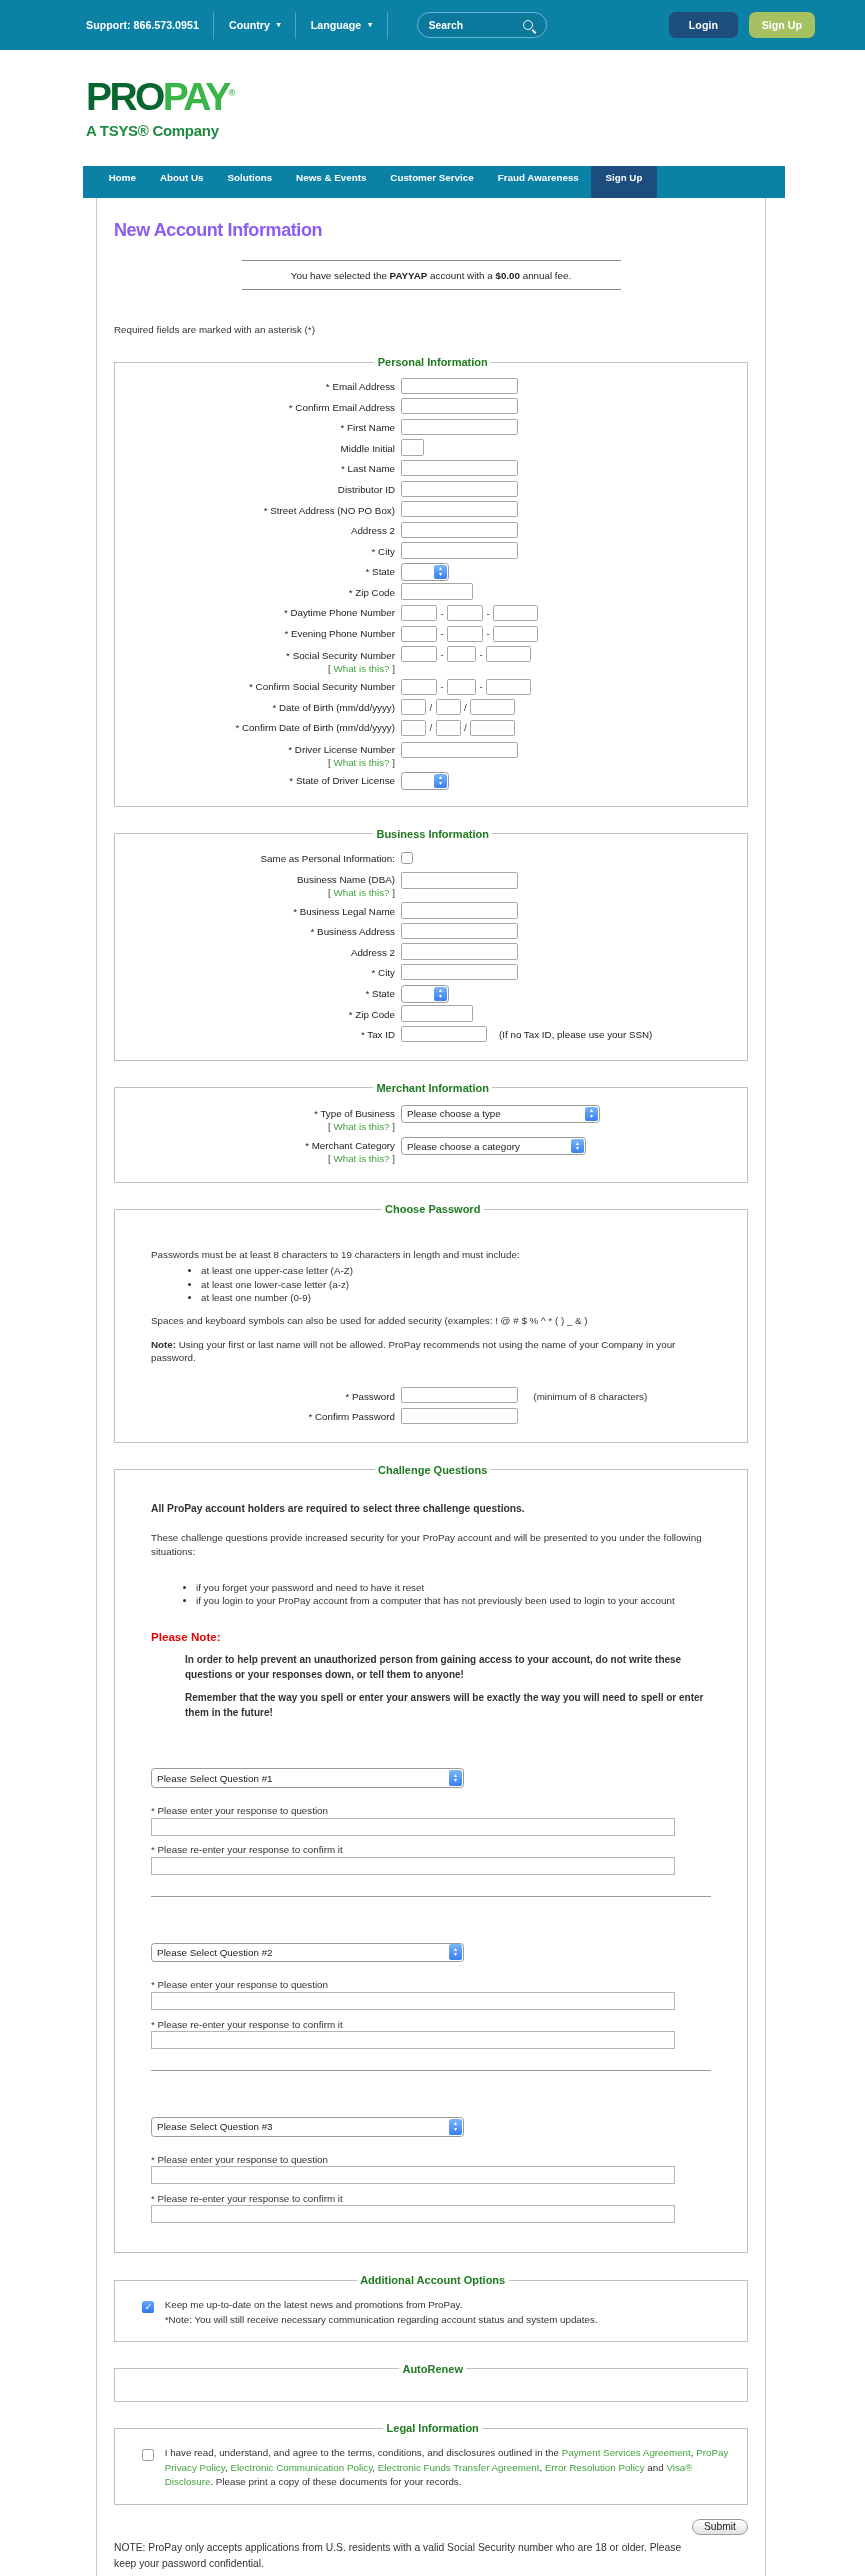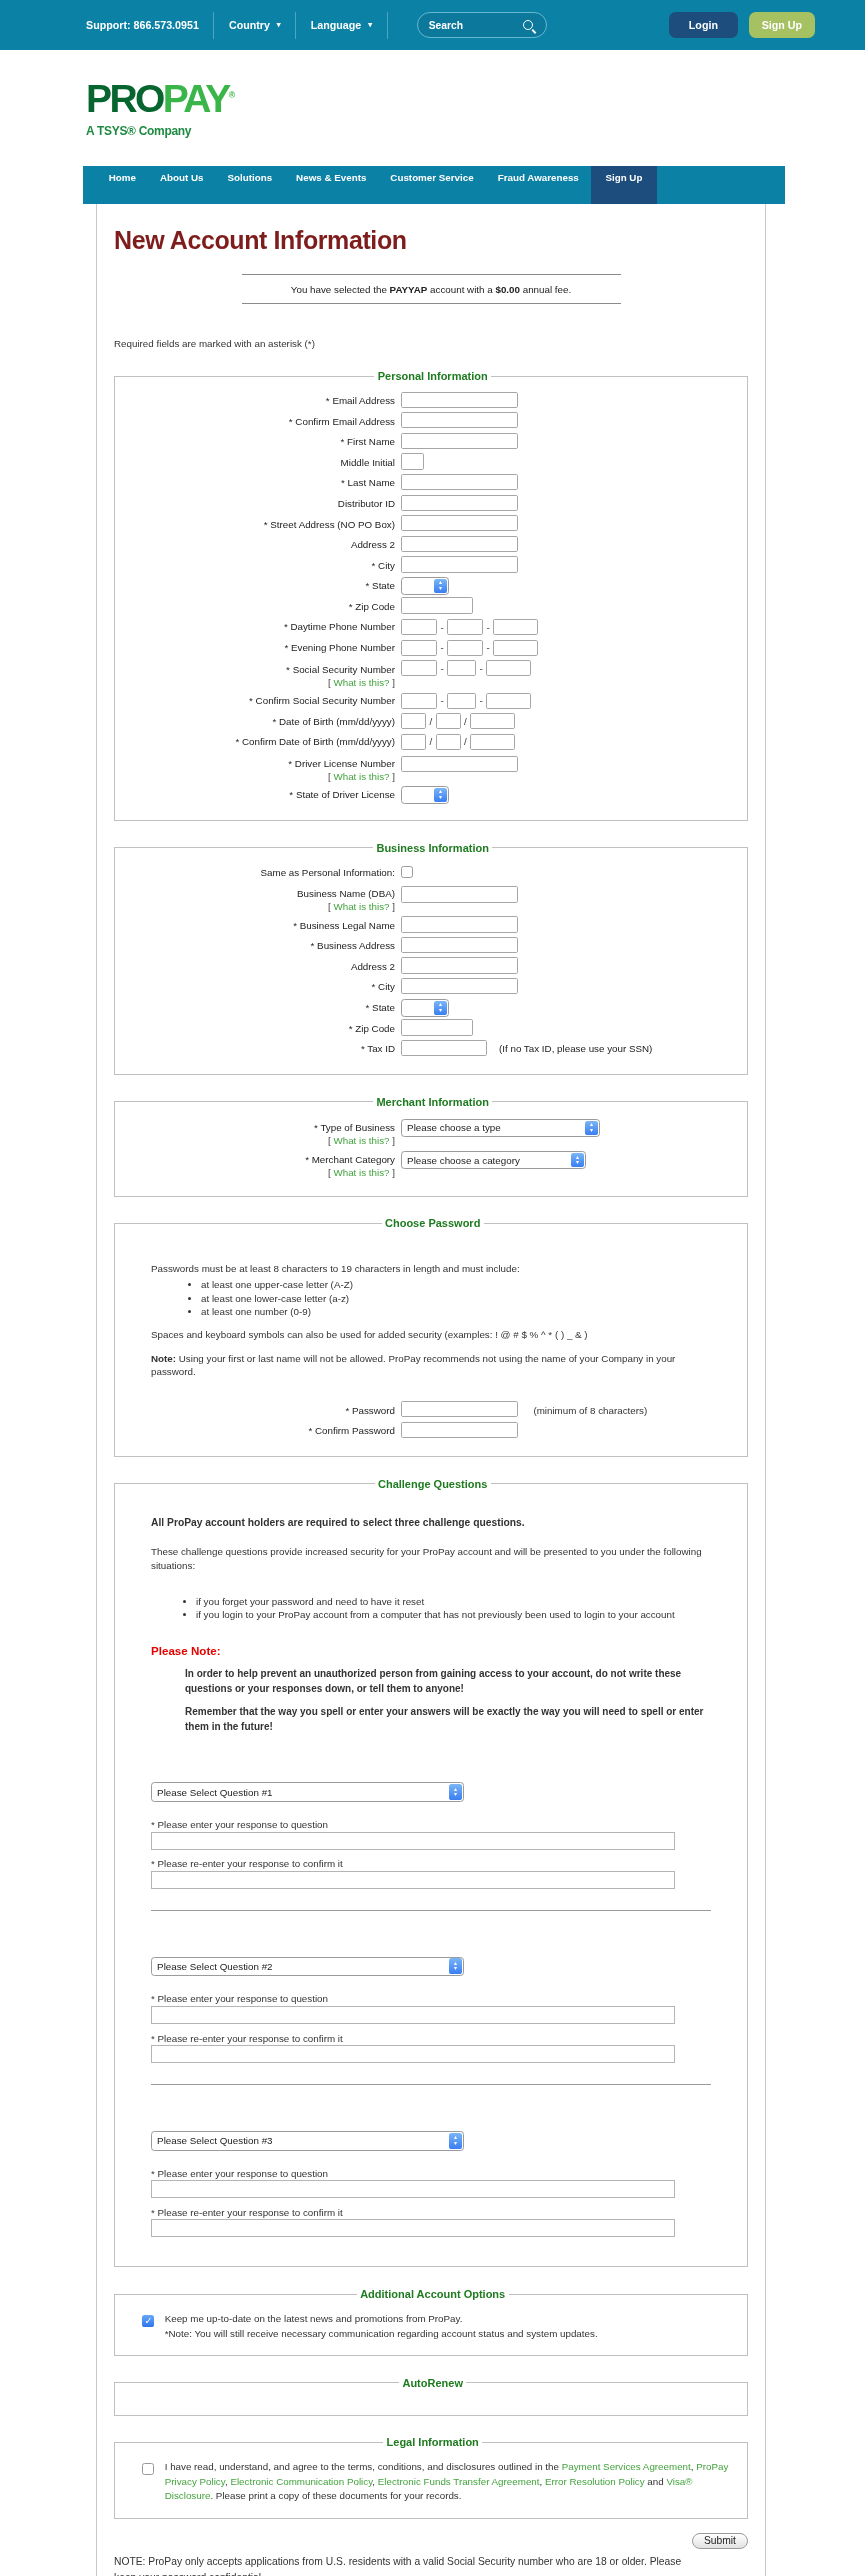--- a/index.html
+++ b/index.html
@@ -19,31 +19,31 @@
   .tb-btns { margin-left:auto; display:flex; gap:11px; }
   .btn-login { background:#1c4d7c; border-radius:6.9px; padding:6.9px 19.7px; font-size:10.7px; font-weight:bold; color:#fff; cursor:pointer; }
   .btn-signup { background:#a5c162; border-radius:6.9px; padding:6.9px 13px; font-size:10.7px; font-weight:bold; color:#fff; cursor:pointer; }
 
   
   .logoband { height:116px; padding-left:86px; display:flex; flex-direction:column; justify-content:center; background:#fff; }
   .logotext { font-size:39px; font-weight:bold; letter-spacing:-2.6px; line-height:1; }
   .logotext .pro { color:#07662f; }
   .logotext .pay { color:#39b54a; }
   .logotext .reg { font-size:8.6px; color:#39b54a; vertical-align:super; letter-spacing:0; }
-  .tagline { font-size:12px; font-weight:bold; color:#1e8a41; margin-top:6px; letter-spacing:-0.3px; }
+  .tagline { font-size:15px; font-weight:bold; color:#1e8a41; margin-top:6px; letter-spacing:-0.3px; }
 
   
-  .navbar { width:702px; margin-left:83px; height:38px; background:#0c81a6; display:flex; align-items:stretch; }
+  .navbar { width:702px; margin-left:83px; height:32px; background:#0c81a6; display:flex; align-items:stretch; }
   .nav-item { padding:0 12px; line-height:23px; font-size:9.8px; font-weight:bold; color:#fff; cursor:pointer; white-space:nowrap; }
   .nav-item:first-child { margin-left:13.7px; }
   .nav-item.active { background:#1c4d7c; padding:0 14.6px; }
 
   
   .main { width:670px; margin-left:96px; border:0.9px solid #c9c9c9; border-top:0; padding:13.7px 17px 26px; background:#fff; }
-  h1.page-title { font-size:25px; font-weight:bold; color:#7f1d1d; margin:8.6px 0 15.4px; letter-spacing:-0.4px; }
+  h1.page-title { font-size:18px; font-weight:bold; color:#8b5cf6; margin:8.6px 0 15.4px; letter-spacing:-0.4px; }
   .notice-box { width:379px; margin:19px auto 0; border-top:0.9px solid #8a8a8a; border-bottom:0.9px solid #8a8a8a; text-align:center; padding:8.6px 0; font-size:9.8px; color:#222; }
   .required-note { margin:34px 0 0; font-size:9.8px; }
 
   fieldset { border:0.9px solid #c0c0c0; margin:20.6px 0 0; padding:6.9px 36px 13.7px; }
   fieldset legend { color:#1e7b1f; font-weight:bold; font-size:11px; padding:0 3.4px; margin-left:1.7px;text-align:center; }
 
   .frow { display:flex; align-items:flex-start; margin:2.6px 0; min-height:18px; }
   .flabel { width:250px; text-align:right; padding-right:6px; padding-top:3.4px; flex-shrink:0; color:#222; }
   .flabel.two { display:flex; flex-direction:column; align-items:flex-end; line-height:1.35; }
   .wit-row { white-space:nowrap; }

